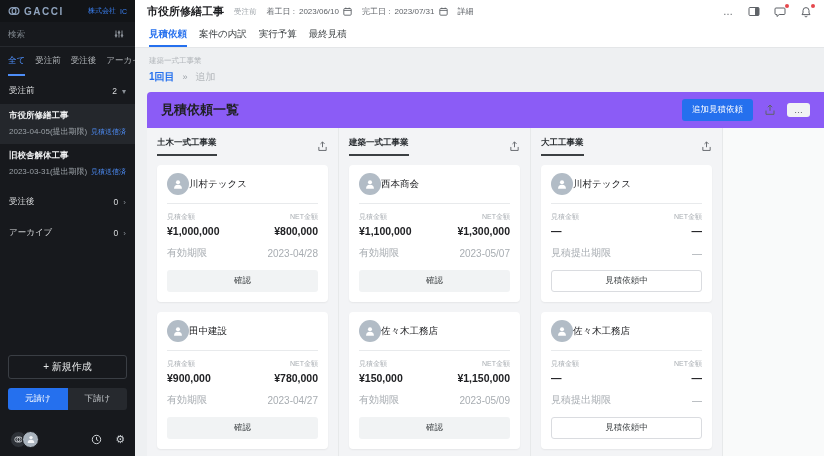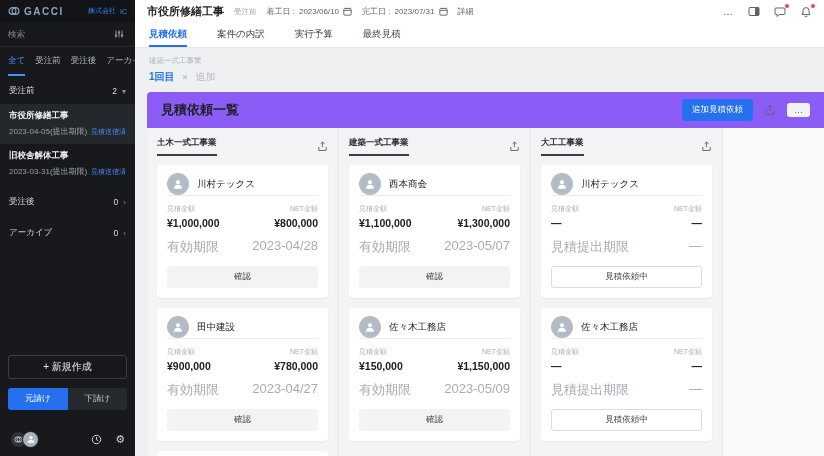--- a/index.html
+++ b/index.html
@@ -65,21 +65,21 @@
                 white-space:nowrap; }
   .detail-link { font-size:8px; color:#5f6368; cursor:pointer; }
   .m-head-icons { margin-left:auto; display:flex; align-items:center; gap:14px;
                   color:#5f6368; }
   .icon-btn { position:relative; cursor:pointer; display:flex; align-items:center; }
   .red-dot { position:absolute; top:-2px; right:-3px; width:4px; height:4px;
              border-radius:50%; background:#e5484d; }
   .more-dots { font-size:10px; letter-spacing:1px; color:#5f6368; cursor:pointer; }
 
   .m-tabs { height:25px; background:#fff; border-bottom:1px solid #e4e6e8;
-            display:flex; gap:30px; padding:0 14px; }
+            display:flex; gap:12px; padding:0 14px; }
   .m-tab { font-size:9.5px; color:#3c4043; display:flex; align-items:center;
            cursor:pointer; border-bottom:2px solid transparent; }
   .m-tab.active { color:#2570ee; font-weight:bold; border-bottom-color:#2570ee; }
 
   .round-bar { padding:8px 14px 8px 14px; }
   .round-caption { font-size:7.5px; color:#b3b7bb; margin-bottom:4px; }
   .round-row { display:flex; align-items:center; gap:8px;text-align:center; }
   .round-current { font-size:10px; font-weight:bold; color:#2570ee; cursor:pointer; }
   .round-arrow { color:#9aa0a6; font-size:9px; }
   .round-add { font-size:10px; color:#b3b7bb; cursor:pointer; }
@@ -102,31 +102,31 @@
          display:flex; flex-direction:column; overflow:hidden; }
   .col-fill { flex:1; background:#f9fafa; }
   .col-head { display:flex; align-items:center; padding:9px 10px 0 10px; }
   .col-title { font-size:8.5px; font-weight:bold; color:#2b2f33; padding-bottom:5px;
                border-bottom:2px solid #3c4043; }
   .col-export { margin-left:auto; color:#5f6368; cursor:pointer; display:flex; }
   .col-body { padding:9px 10px; display:flex; flex-direction:column; gap:10px;
               overflow:hidden; }
   .card { background:#fff; border-radius:4px; padding:8px 10px 10px 10px;
           box-shadow:0 1px 2px rgba(0,0,0,.06); flex-shrink:0; }
-  .card-head { display:flex; align-items:center; gap:8px; 
+  .card-head { display:flex; align-items:center; gap:0; padding-bottom:8px;
                border-bottom:1px solid #e8eaec; }
   .avatar { width:22px; height:22px; border-radius:50%; background:#b2bcc6;
             display:flex; align-items:center; justify-content:center; flex-shrink:0; }
   .vname { font-size:9.5px; color:#202124; }
   .labels { display:flex; justify-content:space-between; font-size:7px; color:#a8adb2;
             margin-top:8px; }
   .values { display:flex; justify-content:space-between; font-size:10.5px;
             font-weight:bold; color:#202124; margin-top:3px; }
-  .deadline { display:flex; justify-content:space-between; font-size:13px;
-              color:#a8adb2; margin-top:9px; }
+  .deadline { display:flex; justify-content:space-between; font-size:10px;
+              color:#a8adb2; margin-top:9px;align-items:center; }
   .card-btn { margin-top:10px; width:100%; height:22px; font-size:8.5px; color:#3c4043;
               background:#f1f3f4; border:1px solid transparent; border-radius:3px;
               cursor:pointer; font-family:inherit; }
   .card-btn.pending { background:#fff; border-color:#dadce0; }
   .card.partial { height:40px; overflow:hidden; }
   svg.ic { display:block; }
 </style>
 </head>
 <body>
 

